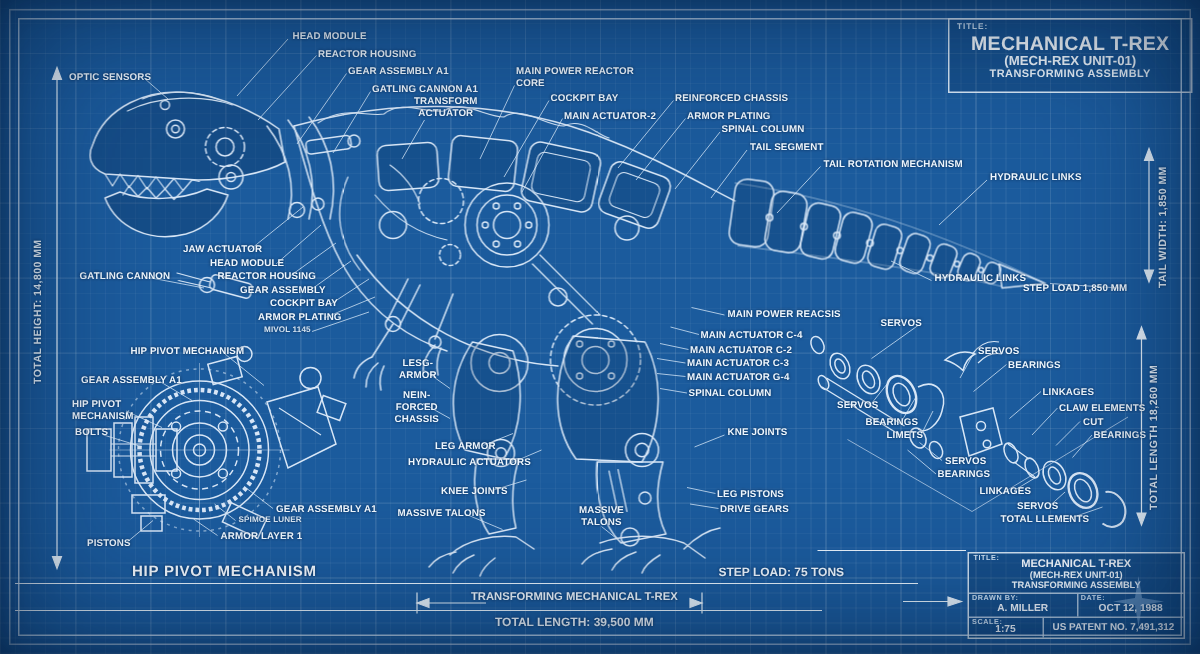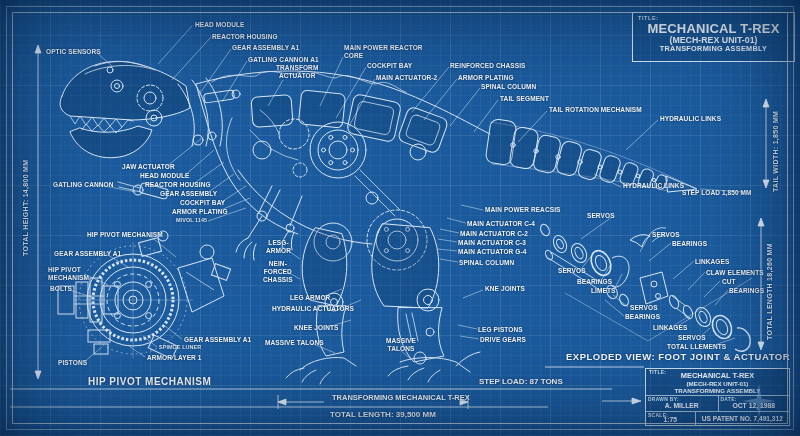--- a/index.html
+++ b/index.html
@@ -410,28 +410,27 @@
   <div class="lbl" style="left:625px;top:313px">BEARINGS</div>
   <div class="lbl" style="left:695px;top:258px">LINKAGES</div>
   <div class="lbl" style="left:706px;top:269px">CLAW ELEMENTS</div>
   <div class="lbl" style="left:722px;top:278px">CUT</div>
   <div class="lbl" style="left:729px;top:287px">BEARINGS</div>
   <div class="lbl" style="left:653px;top:324px">LINKAGES</div>
   <div class="lbl" style="left:678px;top:334px">SERVOS</div>
   <div class="lbl" style="left:667px;top:343px">TOTAL LLEMENTS</div>
 
   <div class="cap hip" style="left:88px;top:376px">HIP PIVOT MECHANISM</div>
-  <div class="cap exp" style="left:566px;top:351px">EXPLODED VIEW: FOOT JOINT &amp; ACTUATOR</div>
 
   <div class="vdim" style="left:22px;top:256px">TOTAL HEIGHT: 14,800 MM</div>
   <div class="vdim" style="left:772px;top:192px">TAIL WIDTH: 1,850 MM</div>
   <div class="vdim" style="left:766px;top:340px">TOTAL LENGTH 18,260 MM</div>
 
-  <div class="bdim" style="left:479px;top:377px;font-size:8px">STEP LOAD: 87 TONS</div>
-  <div class="bdim" style="left:332px;top:393px;font-size:7.5px">TRANSFORMING MECHANICAL T-REX</div>
+  <div class="bdim" style="left:479px;top:377px;font-size:8px">STEP LOAD: 75 TONS</div>
+  <div class="bdim" style="left:314px;top:393px;font-size:7.5px">TRANSFORMING MECHANICAL T-REX</div>
   <div class="bdim" style="left:330px;top:410px;font-size:8px">TOTAL LENGTH: 39,500 MM</div>
 
   <div class="hbox">
     <span class="t">TITLE:</span>
     <div class="l1">MECHANICAL T-REX</div>
     <div class="l2">(MECH-REX UNIT-01)</div>
     <div class="l3">TRANSFORMING ASSEMBLY</div>
   </div>
 
   <div class="tblock">

